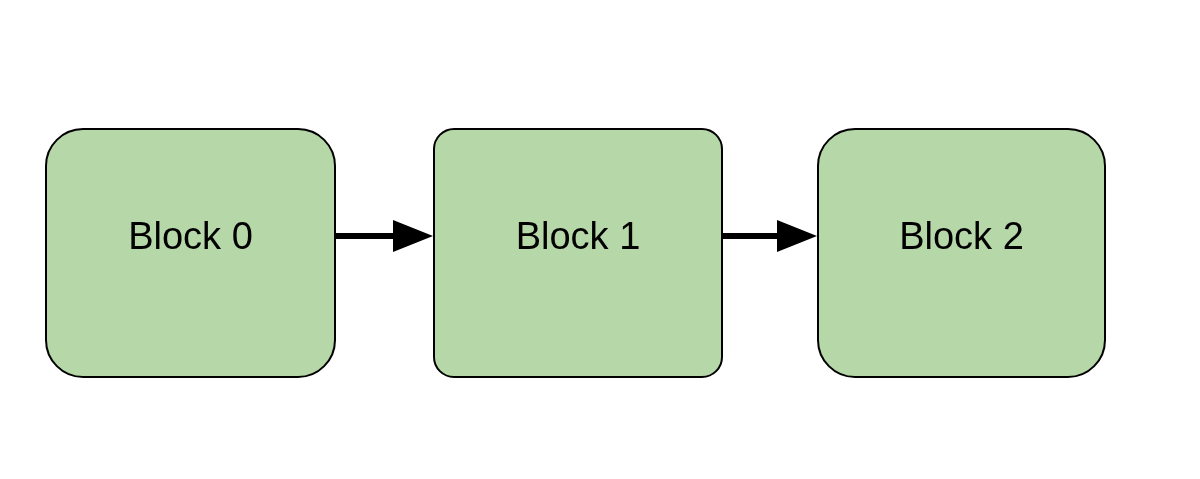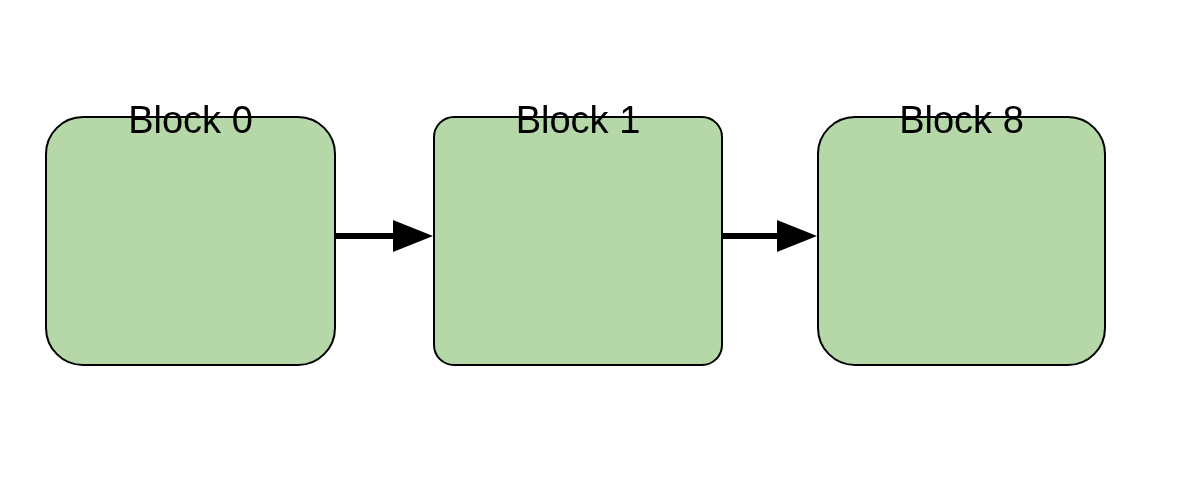--- a/index.html
+++ b/index.html
@@ -10,28 +10,28 @@
   }
   .canvas {
     position: relative;
     width: 1200px;
     height: 479px;
     background: #ffffff;
     overflow: hidden;
   }
   .block {
     position: absolute;
-    top: 116px;
+    top: 128px;
     height: 250px;
     box-sizing: border-box;
     background: #b6d7a8;
     border: 2px solid #000000;
     border-radius: 38px;
     display: flex;
-    align-items: flex-start;
+    align-items: center;
     justify-content: center;
   }
   .block .label {
     font-size: 38px;
     line-height: 1;
     color: #000000;
     transform: translateY(-17px);
     white-space: nowrap;
   }
   .block-0 { left: 45px;  width: 291px; }
@@ -67,16 +67,16 @@
   </div>
 
   <div class="arrow arrow-2">
     <svg viewBox="0 0 94 36" xmlns="http://www.w3.org/2000/svg">
       <line x1="0" y1="18" x2="58" y2="18" stroke="#000000" stroke-width="6"></line>
       <polygon points="54,2 94,18 54,34" fill="#000000"></polygon>
     </svg>
   </div>
 
   <div class="block block-2">
-    <span class="label">Block 8</span>
+    <span class="label">Block 2</span>
   </div>
 
 </div>
 
 </body></html>

